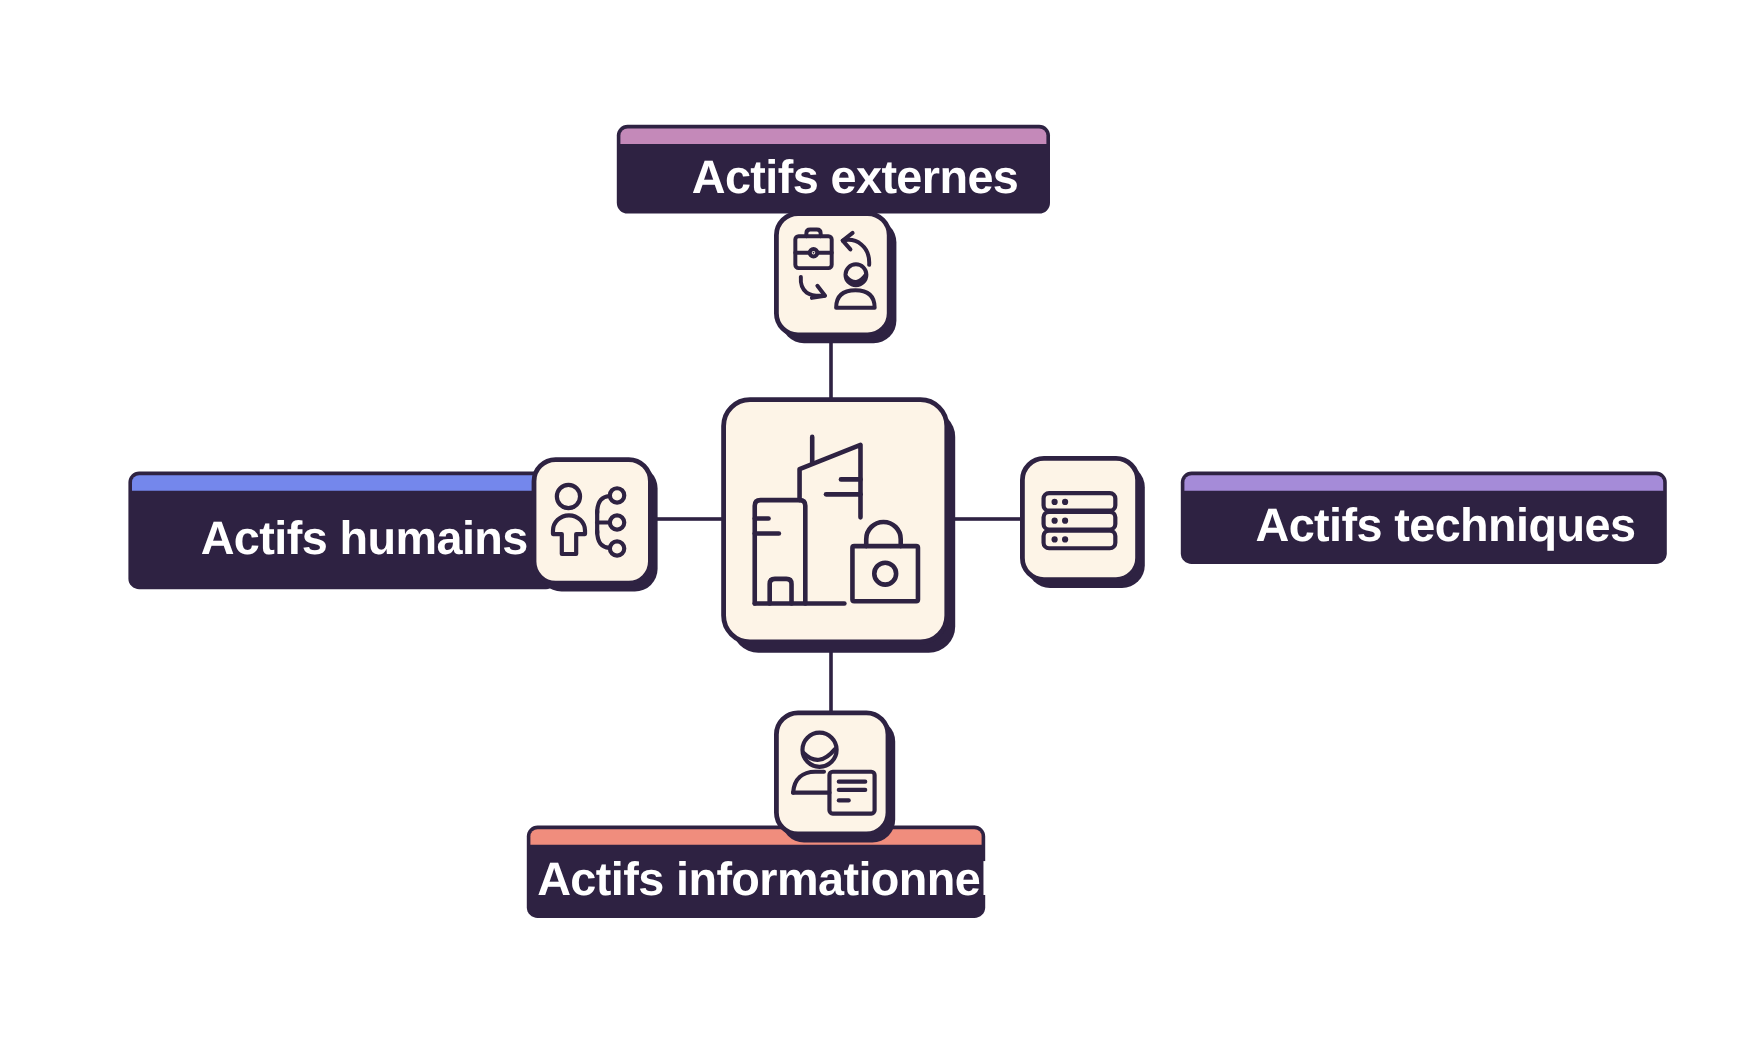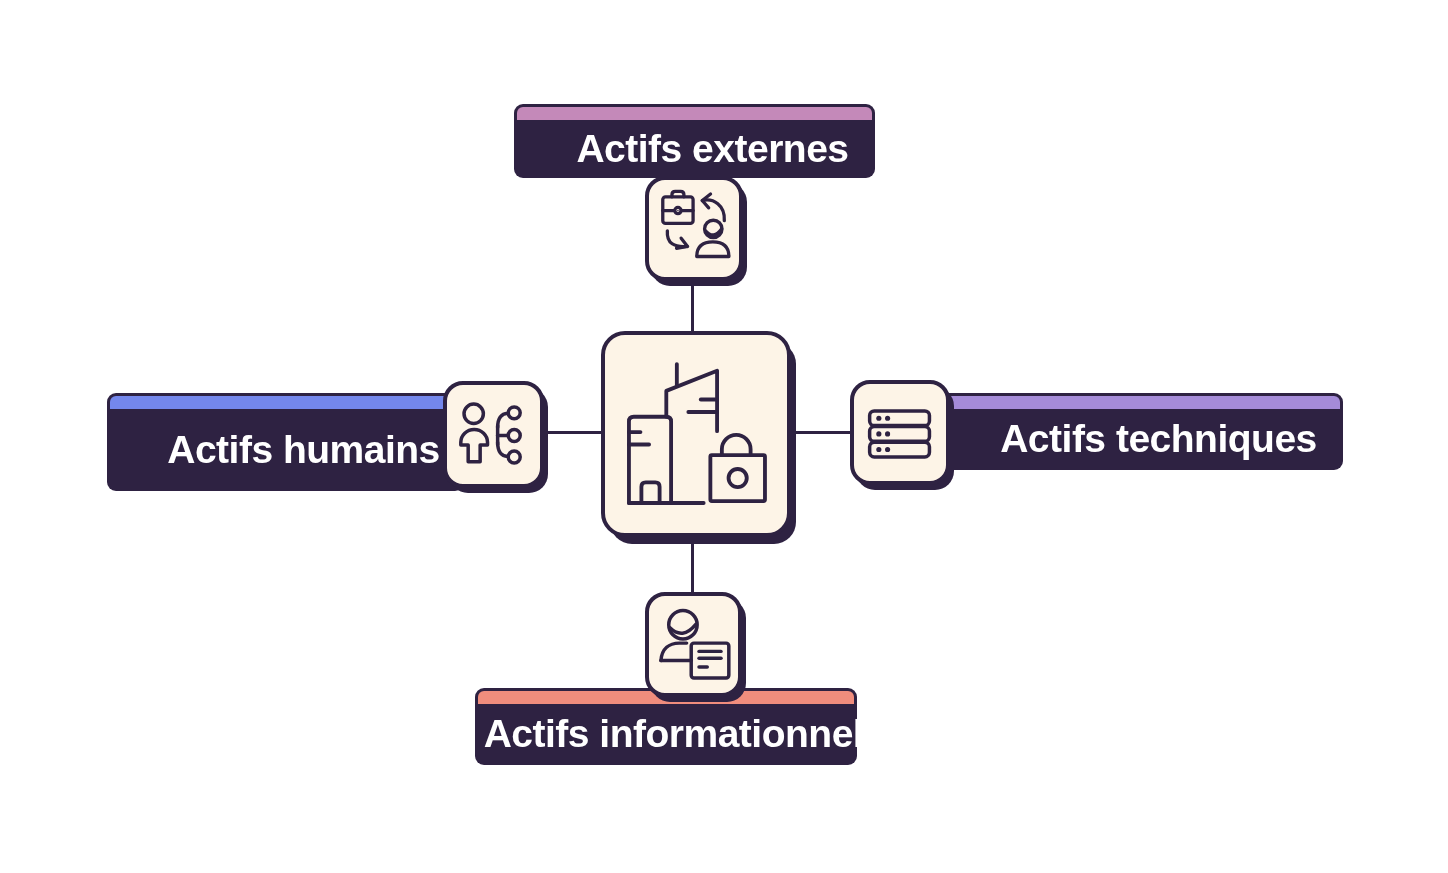--- a/index.html
+++ b/index.html
@@ -61,22 +61,22 @@
     border-radius:24px;
     box-shadow:7px 9px 0 -2px var(--ink);
     z-index:3;
     display:flex;align-items:center;justify-content:center;
     color:var(--ink);
   }
   .icon-box svg,.center-box svg{display:block;width:100%;height:100%;}
   
   #label-externes{left:514px;top:104px;width:361px;height:74px;z-index:5;}
   #label-humains{left:107px;top:393px;width:357px;height:98px;z-index:2;}
-  #label-techniques{left:938px;top:393px;width:405px;height:77px;z-index:2;}
-  #label-informationnels{left:475px;top:688px;width:382px;height:77px;z-index:2;}
+  #label-techniques{left:984px;top:393px;width:405px;height:77px;z-index:2;}
+  #label-informationnels{left:439px;top:688px;width:382px;height:77px;z-index:2;}
   #icon-externes{left:645px;top:176px;width:98px;height:105px;}
   #icon-humains{left:443px;top:381px;width:101px;height:107px;}
   #icon-techniques{left:850px;top:380px;width:100px;height:105px;}
   #icon-informationnels{left:645px;top:592px;width:97px;height:105px;}
   #conn-top{left:691px;top:281px;height:52px;}
   #conn-bottom{left:691px;top:537px;height:57px;}
   #conn-left{left:542px;top:431px;width:61px;}
   #conn-right{left:789px;top:431px;width:63px;}
 </style>
 </head>

